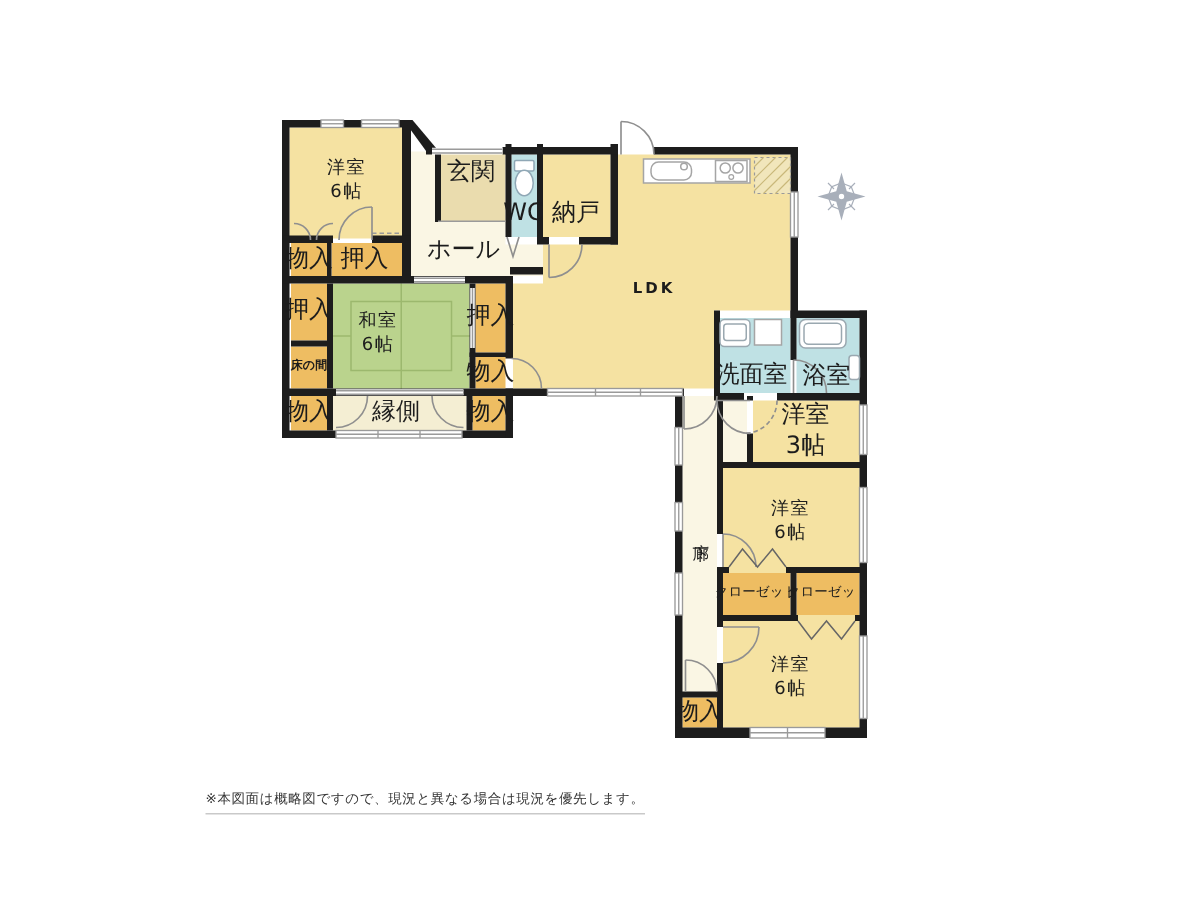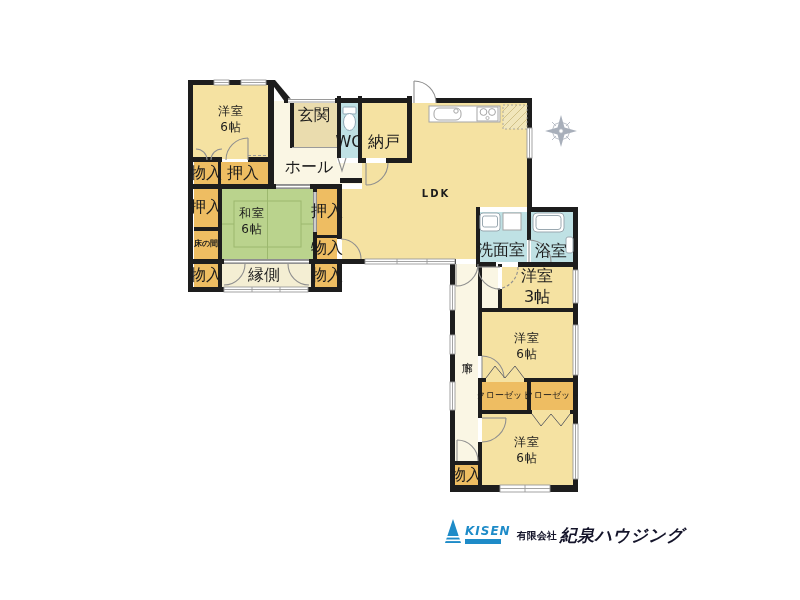--- a/index.html
+++ b/index.html
@@ -282,30 +282,16 @@
 3帖</div>
   <div class="lbl" style="left:527px;top:347px;">洋室
 6帖</div>
   <div class="lbl closet" style="left:504px;top:396px;">クローゼット</div>
   <div class="lbl closet" style="left:552px;top:396px;">クローゼット</div>
   <div class="lbl" style="left:527px;top:451px;">洋室
 6帖</div>
   <div class="lbl vert" style="left:466px;top:356px;">廊下</div>
   <div class="lbl small" style="left:466px;top:475px;">物入</div>
 
-
-  <div id="logo">
-    <span class="mark">
-      <svg width="20" height="28" viewBox="0 0 20 28">
-        <polygon points="2,26 10,2 18,26" fill="#1e8bc8"></polygon>
-        <rect x="3" y="19" width="14" height="1.6" fill="#ffffff"></rect>
-        <rect x="2" y="22.5" width="16" height="1.6" fill="#ffffff"></rect>
-      </svg>
-    </span>
-    <span class="kisen-wrap">
-      <span class="kisen">KISEN</span>
-      <span class="kisen-bar"></span>
-    </span>
-    <span class="prefix">有限会社</span>
-    <span class="company">紀泉ハウジング</span>
-  </div>
+  <div id="disclaimer">※本図面は概略図ですので、現況と異なる場合は現況を優先します。</div>
+
 
 </div>
 
 </body></html>

